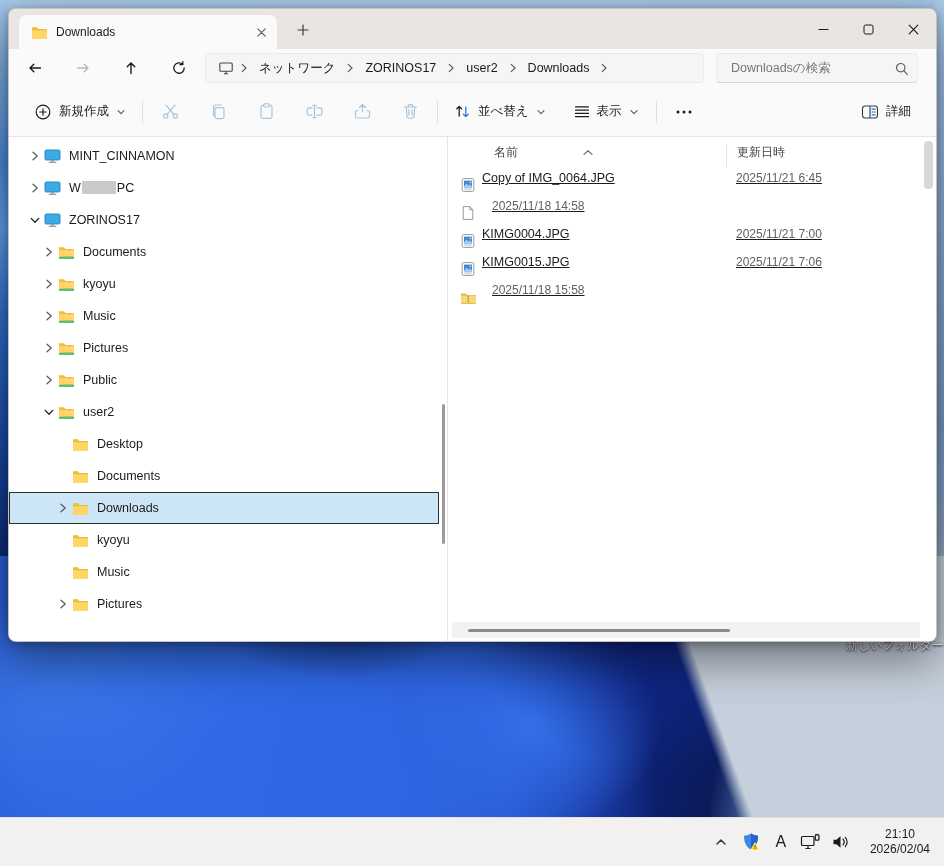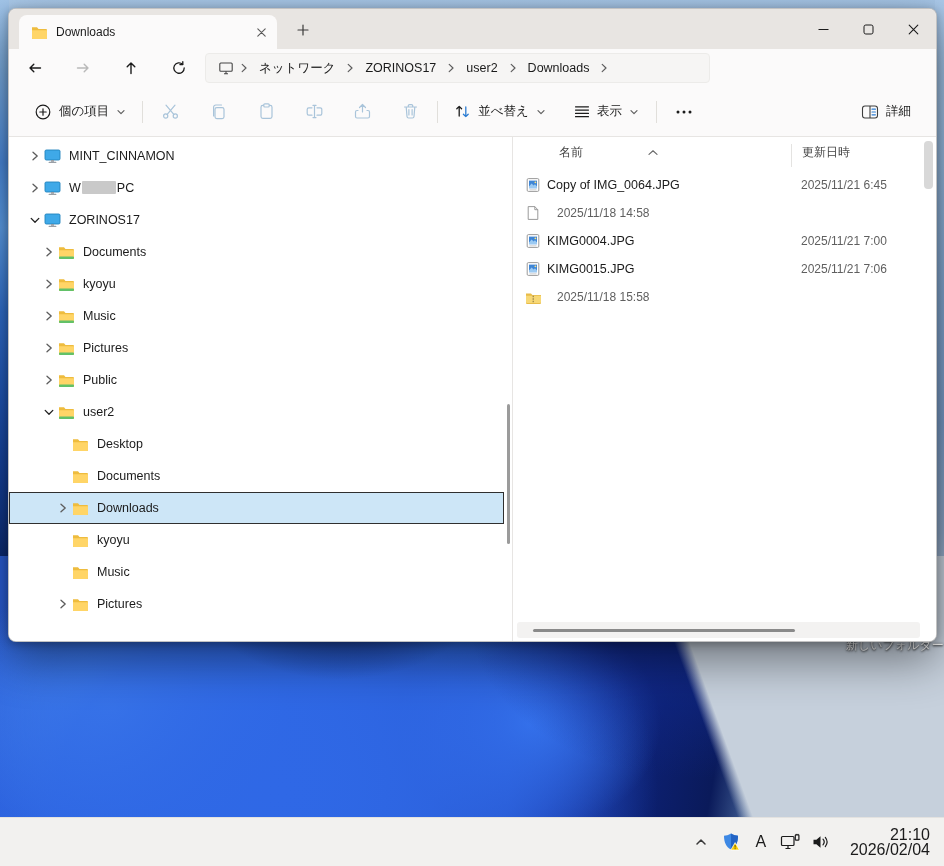--- a/index.html
+++ b/index.html
@@ -56,59 +56,59 @@
 
   .commandbar{height:49px;flex:none;background:#fbfafa;border-bottom:1px solid #e7e5e3;
     display:flex;align-items:center;padding:0 16px;}
   .cmd-btn{display:flex;align-items:center;gap:7px;padding:0 9px;height:34px;border-radius:4px;white-space:nowrap;}
   .cmd-icon-btn{width:40px;height:34px;display:flex;align-items:center;justify-content:center;border-radius:4px;}
   .cmd-divider{width:1px;height:22px;background:#e1dfdb;margin:0 7px;}
   .disabled-group{display:flex;align-items:center;gap:8px;}
   .spacer{flex:1;}
 
   .content{flex:1;display:flex;min-height:0;background:#fff;}
-  .sidebar{width:504px;flex:none;border-right:1px solid #e7e5e3;padding-top:3px;position:relative;overflow:hidden;box-sizing:border-box;}
+  .sidebar{width:439px;flex:none;border-right:1px solid #e7e5e3;padding-top:3px;position:relative;overflow:hidden;box-sizing:border-box;}
   .tree-row{height:32px;display:flex;align-items:center;margin-right:8px;}
   .tree-row.l1{padding-left:16px;}
   .tree-row.l2{padding-left:30px;}
   .tree-row.l3{padding-left:44px;}
   .tw{width:19px;flex:none;display:flex;justify-content:center;align-items:center;}
   .tree-icon{width:22px;flex:none;display:flex;align-items:center;}
   .tree-label{margin-left:3px;white-space:nowrap;}
   .tree-row.selected{background:#cde6f7;box-shadow:inset 0 0 0 1px #2f2f2f;}
   .blur-box{display:inline-block;width:34px;height:13px;background:#c9c9c9;border-radius:1px;margin:0 1px;vertical-align:-2px;}
   .sb-scroll{position:absolute;right:2px;top:267px;width:3px;height:140px;background:#9b9b9b;border-radius:2px;}
 
   .filepane{flex:1;position:relative;display:flex;flex-direction:column;padding-left:6px;min-width:0;}
   .fheader{display:flex;height:30px;align-items:flex-end;position:relative;color:#444;font-size:12px;flex:none;}
   .fcol-name{width:272px;box-sizing:border-box;padding:0 0 6px 40px;position:relative;}
   .fcol-date{width:138px;box-sizing:border-box;padding:0 0 6px 10px;border-left:1px solid #e4e3e1;}
   .sort-caret{position:absolute;left:128px;top:1px;}
   .frows{padding-top:4px;}
-  .frow{height:28px;display:flex;align-items:center;}
+  .frow{height:28px;display:flex;text-decoration:underline;}
   .ficon{width:28px;flex:none;display:flex;align-items:center;padding-left:6px;box-sizing:border-box;}
   .fname{width:244px;flex:none;white-space:nowrap;overflow:hidden;}
   .fdate{width:138px;box-sizing:border-box;padding-left:10px;color:#5f5f5f;font-size:12px;white-space:nowrap;}
   .fp-vscroll{position:absolute;right:3px;top:4px;width:9px;height:48px;background:#d8d8d8;border-radius:4px;}
   .fp-hscroll{position:absolute;left:4px;right:16px;bottom:3px;height:16px;background:#f3f2f1;border-radius:3px;}
   .fp-hthumb{position:absolute;left:16px;top:7px;width:262px;height:3px;background:#8a8a8a;border-radius:2px;}
 
   .statusbar{height:28px;flex:none;border-top:1px solid #e7e5e3;display:flex;align-items:center;
     padding-left:14px;font-size:12px;color:#3a3a3a;background:#fff;}
   .view-toggles{margin-left:auto;margin-right:8px;display:flex;gap:3px;}
   .vt-btn{width:24px;height:20px;display:flex;align-items:center;justify-content:center;border-radius:3px;}
   .vt-btn.active{background:#cfe4f7;box-shadow:inset 0 0 0 1px #5f9bd0;}
 
   
   .taskbar{position:absolute;left:0;bottom:0;width:100%;height:48px;background:#f2f1ef;z-index:20;
     border-top:1px solid rgba(0,0,0,.06);}
   .tray{position:absolute;right:8px;top:0;height:100%;display:flex;align-items:center;}
   .tray-btn{height:34px;min-width:30px;display:flex;align-items:center;justify-content:center;border-radius:4px;}
   .ime{font-size:16px;color:#1b1b1b;padding:0 4px;}
-  .clock{text-align:right;font-size:16px;line-height:15px;color:#1b1b1b;margin-left:8px;padding:0 6px;}
+  .clock{text-align:center;font-size:12px;line-height:15px;color:#1b1b1b;margin-left:8px;padding:0 6px;}
 </style>
 </head>
 <body>
 
 <div class="stage">
   <div class="wallpaper"></div>
   <div class="strip-left"></div>
   <div class="strip-right"></div>
   <div class="bloom"></div>
   <div class="desk-label">新しいフォルダー</div>
@@ -210,31 +210,40 @@
               </svg>
             </span>
             <span class="crumb">Downloads</span>
             <span class="crumb-sep">
               <svg width="10" height="12" viewBox="0 0 10 12" fill="none">
                 <path d="M3.2 2.4 L7 6 L3.2 9.6" stroke="#5d5d5d" stroke-width="1.2" stroke-linecap="round" stroke-linejoin="round"></path>
               </svg>
             </span>
           </span>
       </div>
+      <div class="search-field">
+        <input placeholder="Downloadsの検索" style="">
+        <span style="display:flex">
+          <svg width="15" height="15" viewBox="0 0 15 15" fill="none">
+              <circle cx="6.7" cy="6.7" r="4.2" stroke="#5f5f5f" stroke-width="1.2"></circle>
+              <path d="M10 10 L13.3 13.3" stroke="#5f5f5f" stroke-width="1.2" stroke-linecap="round"></path>
+            </svg>
+        </span>
+      </div>
     </div>
 
     <div class="commandbar">
       <div class="cmd-btn">
         <span style="display:flex">
           <svg width="18" height="18" viewBox="0 0 18 18" fill="none" stroke="#1b1b1b" stroke-width="1.2">
               <circle cx="9" cy="9" r="6.8"></circle>
               <path d="M9 5.8 V12.2 M5.8 9 H12.2" stroke-linecap="round"></path>
             </svg>
         </span>
-        <span>個の項目</span>
+        <span>新規作成</span>
         <span style="display:flex">
           <svg width="10" height="10" viewBox="0 0 10 10" fill="none" stroke="#5f5f5f" stroke-width="1.2" stroke-linecap="round" stroke-linejoin="round">
               <path d="M2 3.6 L5 6.6 L8 3.6"></path>
             </svg>
         </span>
       </div>
       <div class="cmd-divider"></div>
       <div class="disabled-group" id="disabled-group">
           <div class="cmd-icon-btn">
             <span style="display: flex;">

